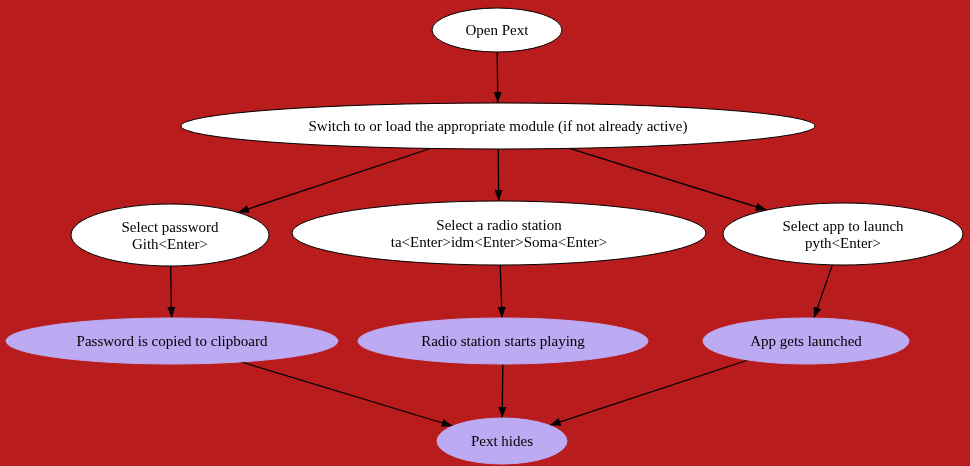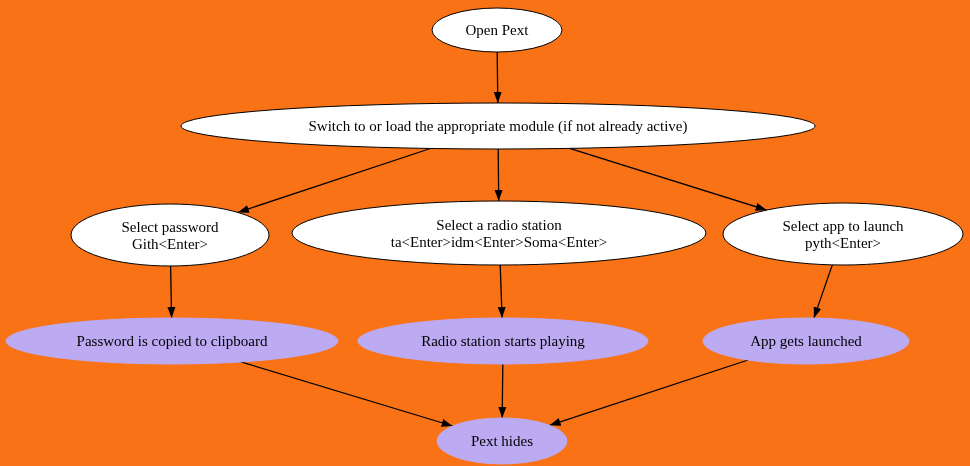--- a/index.html
+++ b/index.html
@@ -4,21 +4,21 @@
 <style>
   html, body {
     margin: 0;
     padding: 0;
     background: #ffffff;
   }
   .canvas-wrap {
     position: relative;
     width: 970px;
     height: 466px;
-    background: #f97316;
+    background: #b91c1c;
     overflow: hidden;
   }
   svg text {
     font-family: "Liberation Serif", "DejaVu Serif", serif;
     font-size: 15px;
     fill: #000000;
   }
 </style>
 </head>
 <body>

